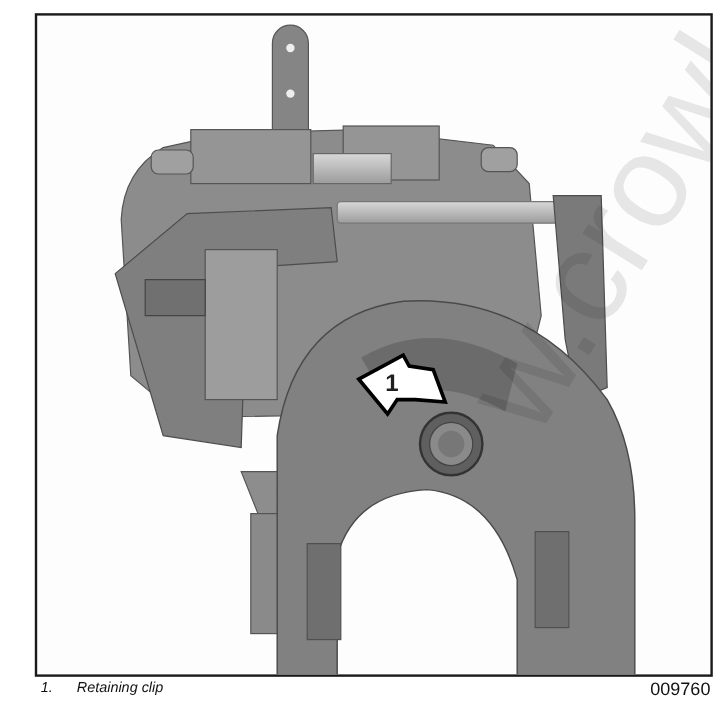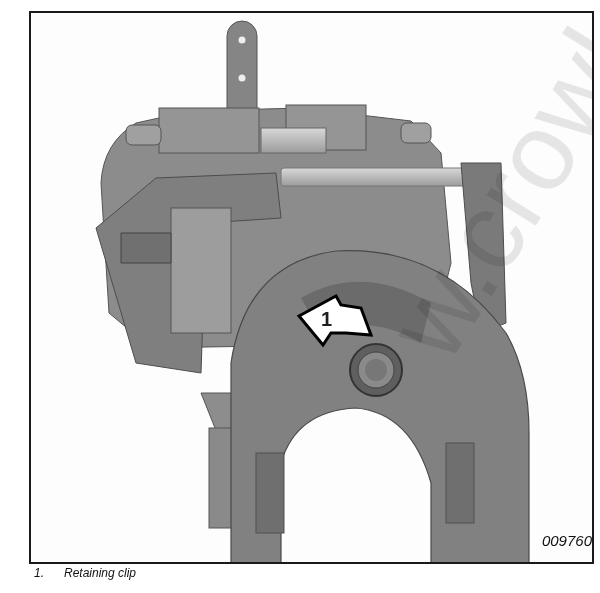--- a/index.html
+++ b/index.html
@@ -6,21 +6,21 @@
   body { width: 600px; height: 593px; position: relative; overflow: hidden;
          font-family: "Liberation Sans", sans-serif; }
   .figure-frame { position: absolute; left: 29px; top: 11px; width: 561px; height: 549px;
                   border: 2px solid #1a1a1a; background: #fdfdfd; overflow: hidden; }
   .figure-frame svg { position: absolute; left: 0; top: 0; }
   .watermark { position: absolute; left: 330px; top: 300px; font-size: 110px; color: #000;
                opacity: 0.09; transform: rotate(-58deg); transform-origin: left top;
                white-space: nowrap; font-family: "Liberation Sans", sans-serif; pointer-events: none; }
   .caption { position: absolute; top: 566px; left: 34px; font-size: 12px; font-style: italic; color: #111; }
   .caption .num { display: inline-block; width: 30px; }
-  .figure-id { position: absolute; top: 532px; right: 8px; font-size: 15px; color: #111; font-style: italic; }
+  .figure-id { position: absolute; top: 566px; right: 8px; font-size: 15px; color: #111; }
 </style>
 </head>
 <body>
 
 <div class="figure-frame">
   <svg width="561" height="549" viewBox="0 0 561 549">
     <defs>
       <linearGradient id="g1" x1="0" y1="0" x2="1" y2="1">
         <stop offset="0" stop-color="#9a9a9a"></stop>
         <stop offset="1" stop-color="#6a6a6a"></stop>

